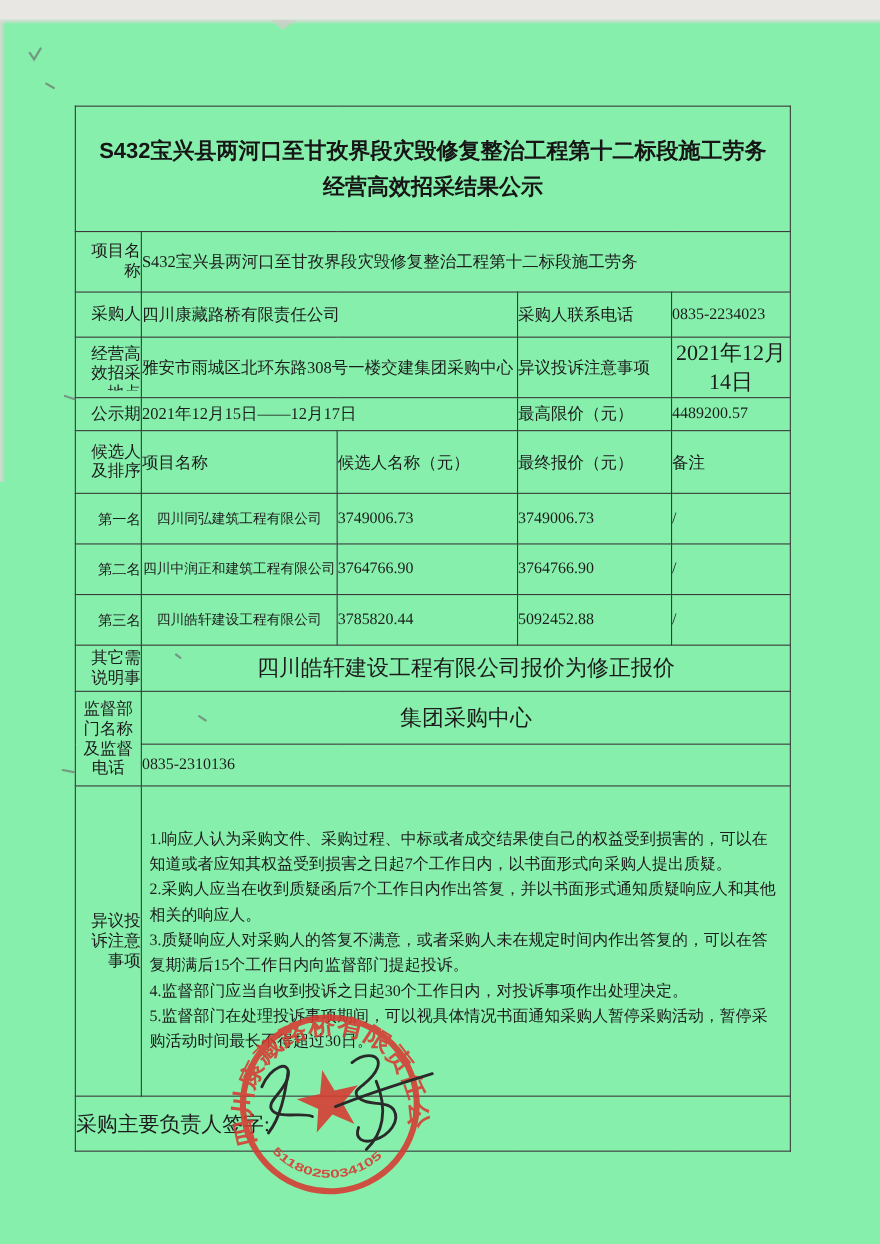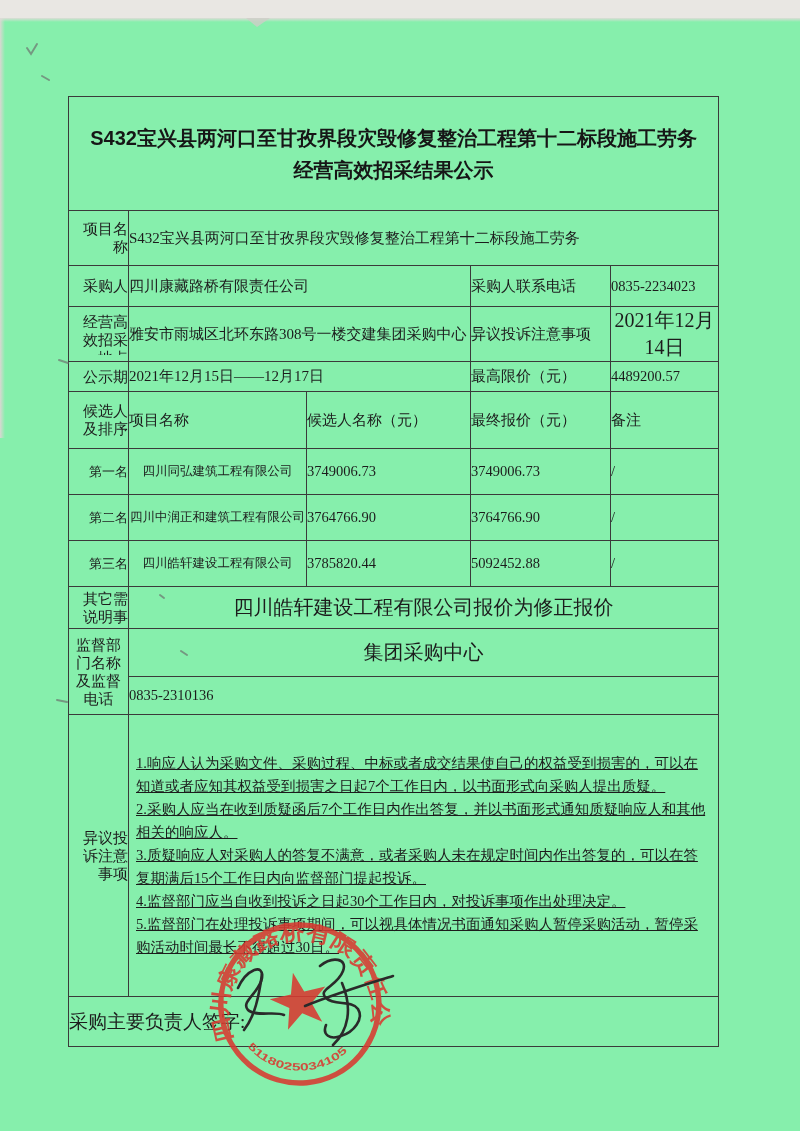--- a/index.html
+++ b/index.html
@@ -26,21 +26,21 @@
     font-weight:bold;font-size:20px;line-height:32px;color:#161616;}
   .lbl{font-size:15px;line-height:18px;padding:2px 6px;text-align:right;}
   .lbl-clip{height:42px;overflow:hidden;}
   .lbl-center{text-align:center;}
   .val-left{font-size:15px;text-align:left;padding:2px 7px;}
   .val-center{font-size:20px;text-align:center;padding:2px 4px;}
   .hdr{font-size:15px;padding:2px 4px;}
   .cand-name{font-size:12.5px;text-align:center;white-space:nowrap;padding:0 1px;font-family:Liberation Serif, serif;}
   .cand-rank{font-size:13px;text-align:right;}
   .num{font-size:14.5px;font-family:"Liberation Serif","DejaVu Serif",serif;}
-  .objection-box{font-size:14.5px;line-height:23px;text-align:left;padding:4px 8px 4px 7px;text-decoration:underline;}
+  .objection-box{font-size:14.5px;line-height:23px;text-align:left;padding:4px 8px 4px 7px;}
   .objection-box p{margin:0;}
   .sig-cell{font-size:19px;text-align:left;padding-left:6px;}
   .seal-wrap{position:absolute;left:208px;top:896px;width:184px;height:184px;
     opacity:0.88;transform:rotate(-5deg);pointer-events:none;}
   .sig-wrap{position:absolute;left:200px;top:918px;width:230px;height:120px;pointer-events:none;}
   .artifacts{position:absolute;left:0;top:0;width:800px;height:1131px;pointer-events:none;}
 </style>
 </head>
 <body>
 

